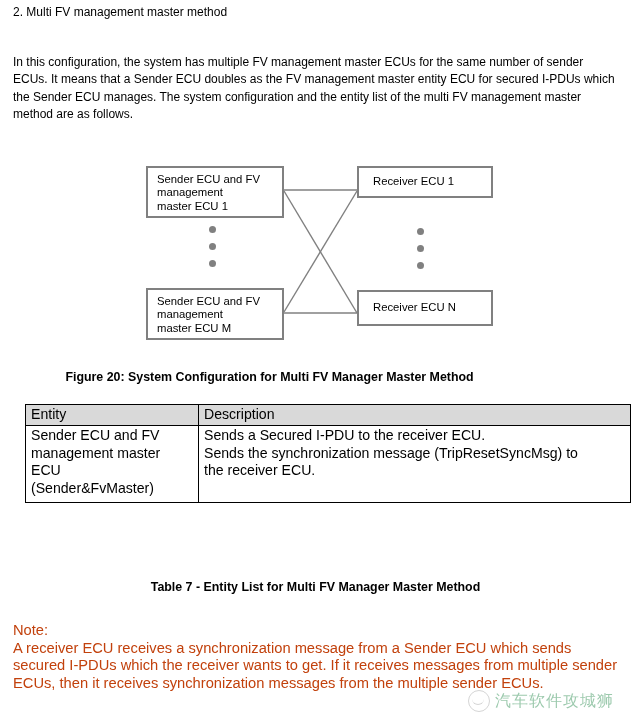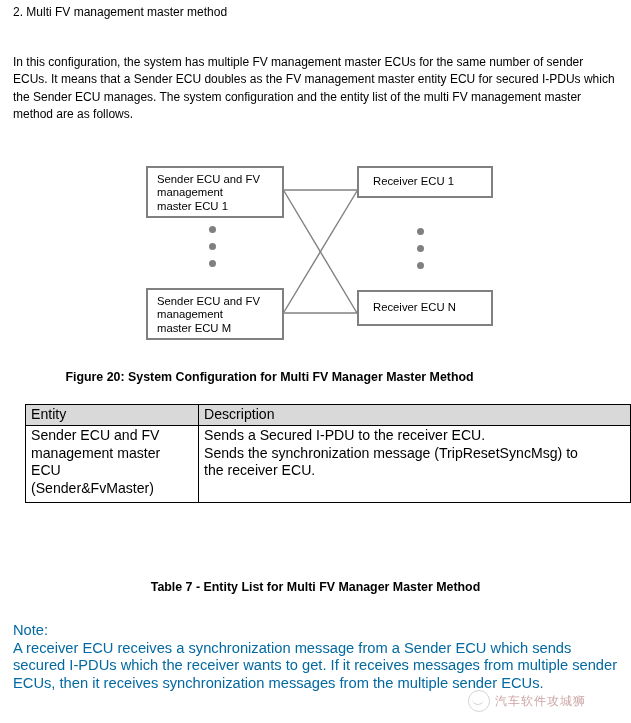--- a/index.html
+++ b/index.html
@@ -156,21 +156,21 @@
   }
 
   
   .note {
     position: absolute;
     left: 13px;
     top: 622px;
     width: 608px;
     font-size: 14.7px;
     line-height: 17.6px;
-    color: #0369a1;
+    color: #c2410c;
   }
   .note .note-label { display: block; }
   .note .note-body  { display: block; }
 
   
   .watermark {
     position: absolute;
     left: 468px;
     top: 686px;
     width: 160px;
@@ -192,23 +192,23 @@
   }
   .watermark .wm-mark::before {
     content: "";
     position: absolute;
     left: 3px; top: 6px;
     width: 12px; height: 7px;
     border-bottom: 1.4px solid #9a9a9a;
     border-radius: 0 0 8px 8px;
   }
   .watermark .wm-text {
-    font-size: 12px;
+    font-size: 16px;
     letter-spacing: 1px;
-    color: #7f1d1d;
+    color: #15803d;
     font-family: "DejaVu Sans", sans-serif;
     white-space: nowrap;
   }
 </style>
 </head>
 <body>
 
 <div class="page">
 
   <div class="intro">

